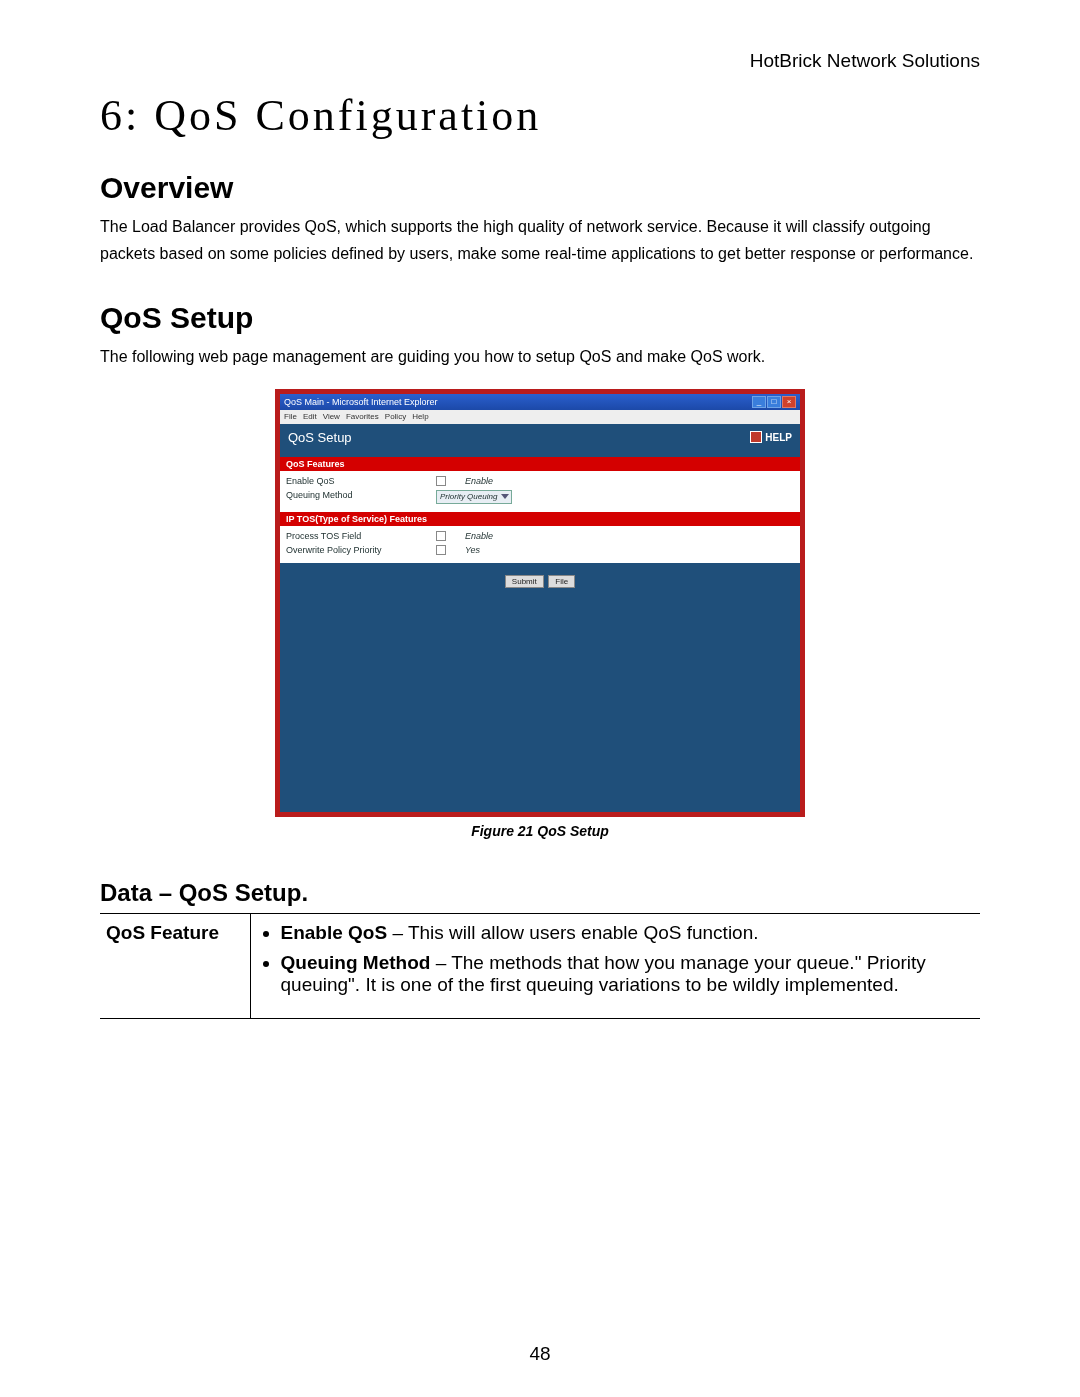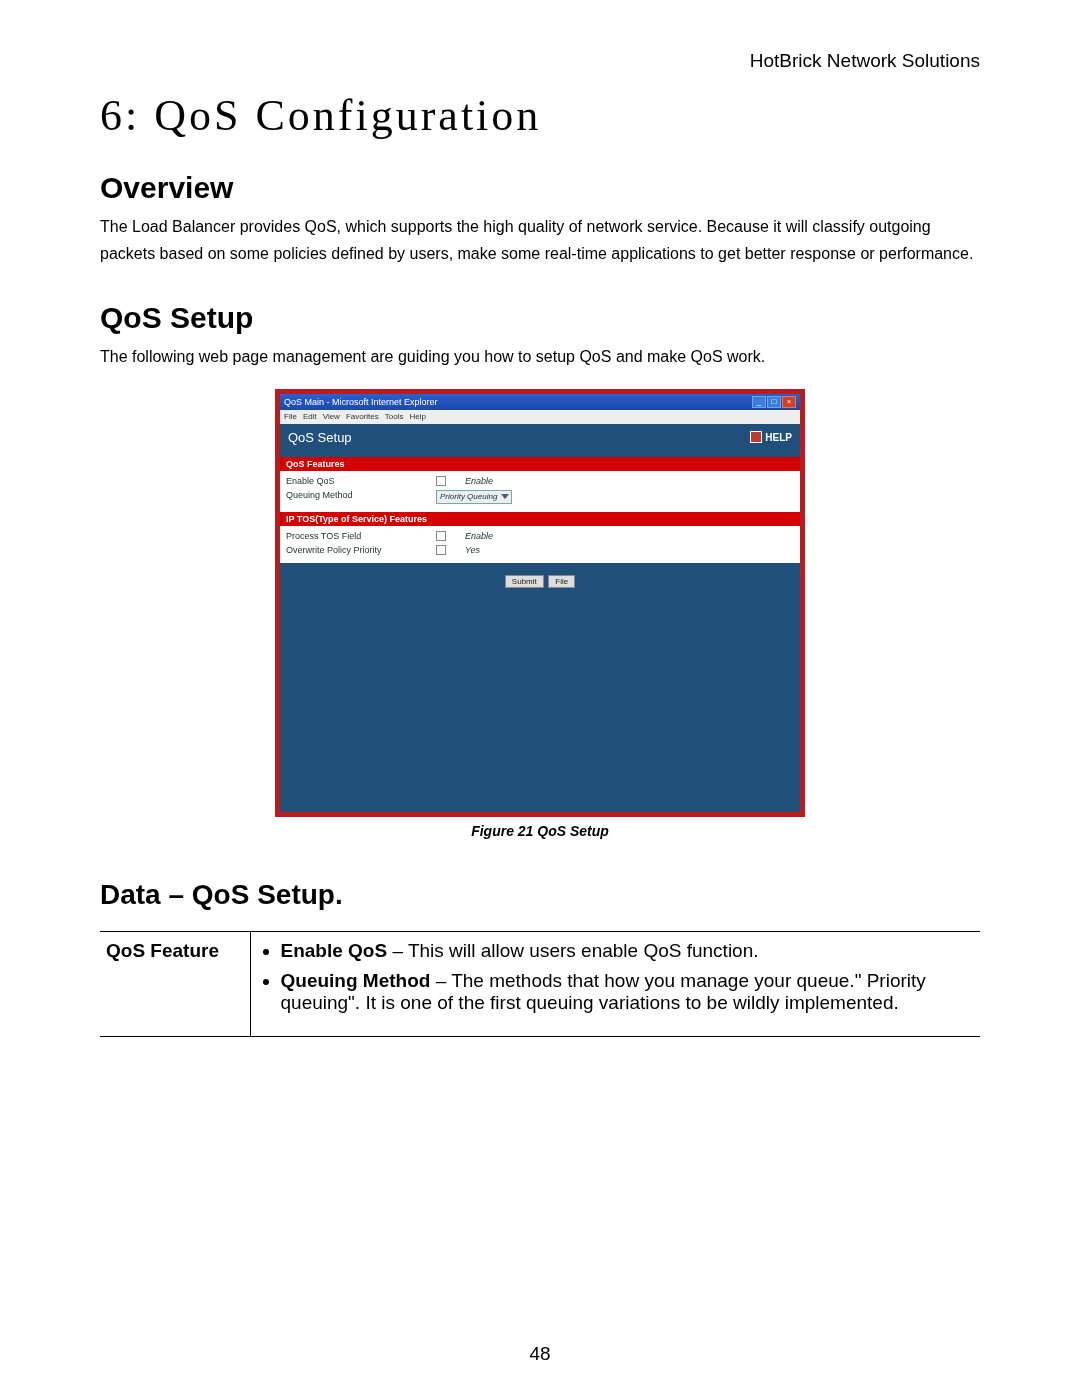--- a/index.html
+++ b/index.html
@@ -31,23 +31,23 @@
     font-size: 30px;
     font-weight: bold;
     margin: 24px 0 8px 0;
   }
   .body-text {
     font-size: 16px;
     line-height: 1.7;
     margin: 8px 0 34px 0;
   }
   .subheading {
-    font-size: 28px;
+    font-size: 24px;
     font-weight: bold;
-    margin: 40px 0 20px 0;
+    margin: 40px 0 6px 0;
   }
 
   
   .figure-wrap {
     width: 530px;
     margin: 18px auto 8px auto;
   }
   .figure {
     width: 530px;
     border: 5px solid #b91c1c;
@@ -205,21 +205,21 @@
           <span class="win-btn">_</span>
           <span class="win-btn">□</span>
           <span class="win-btn close">×</span>
         </span>
       </div>
       <div class="win-menubar">
         <span>File</span>
         <span>Edit</span>
         <span>View</span>
         <span>Favorites</span>
-        <span>Tools</span>
+        <span>Policy</span>
         <span>Help</span>
       </div>
       <div class="app-area">
         <div class="panel-title">
           <span class="panel-title-left">QoS Setup</span>
           <span class="help-badge">
             <span class="help-icon"></span>
             <span>HELP</span>
           </span>
         </div>

